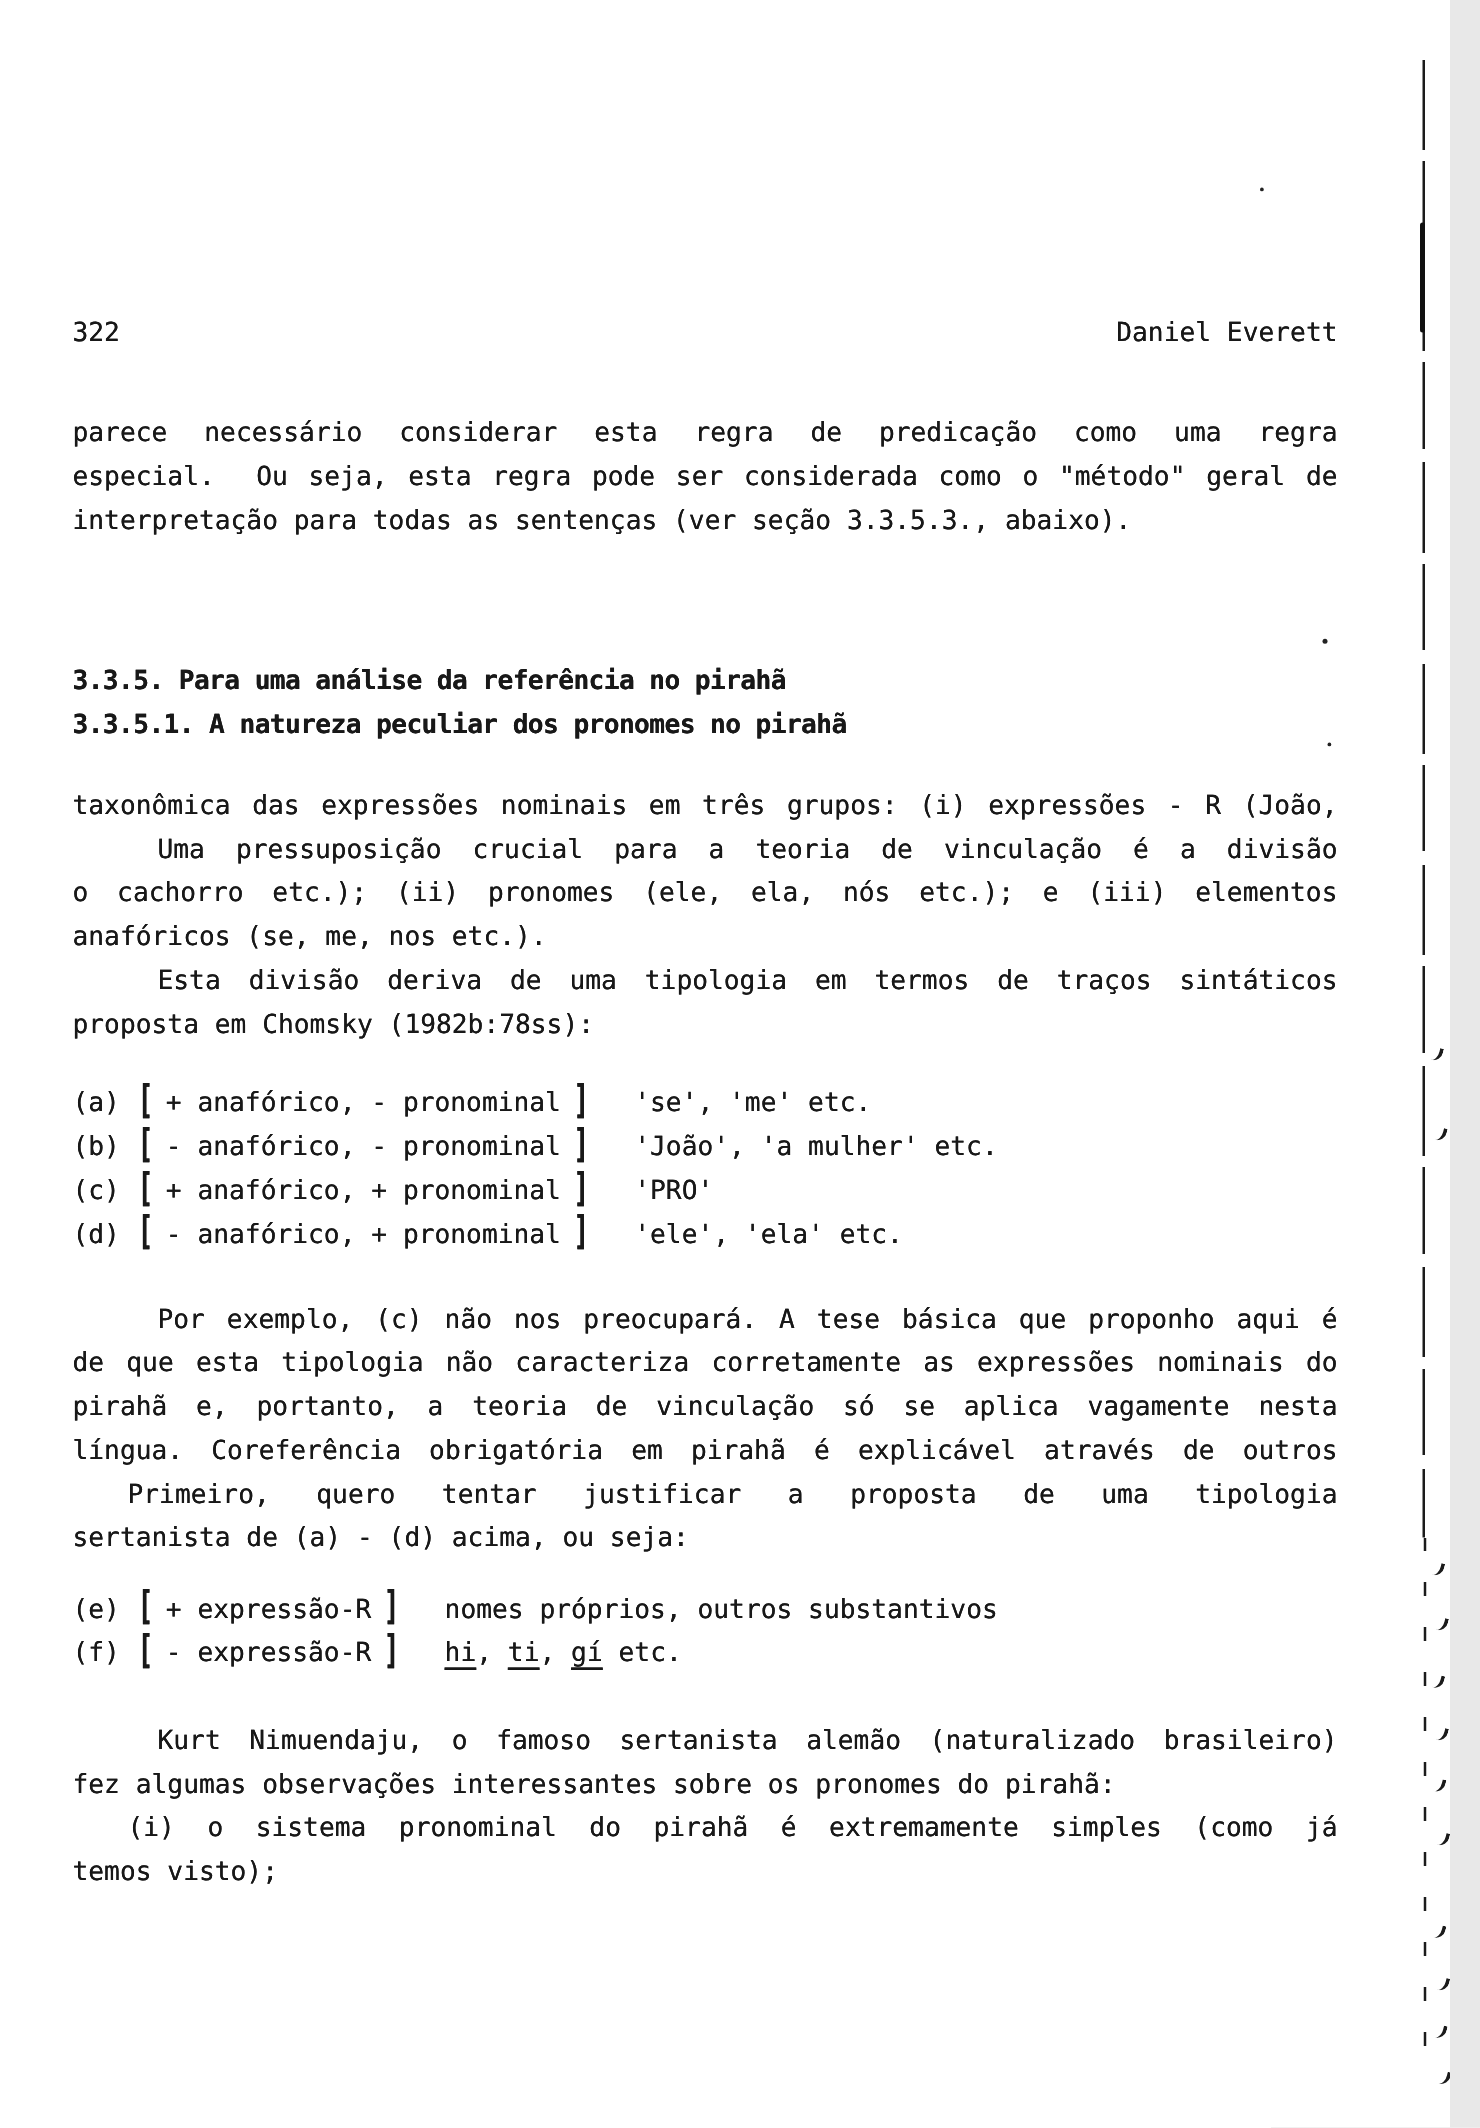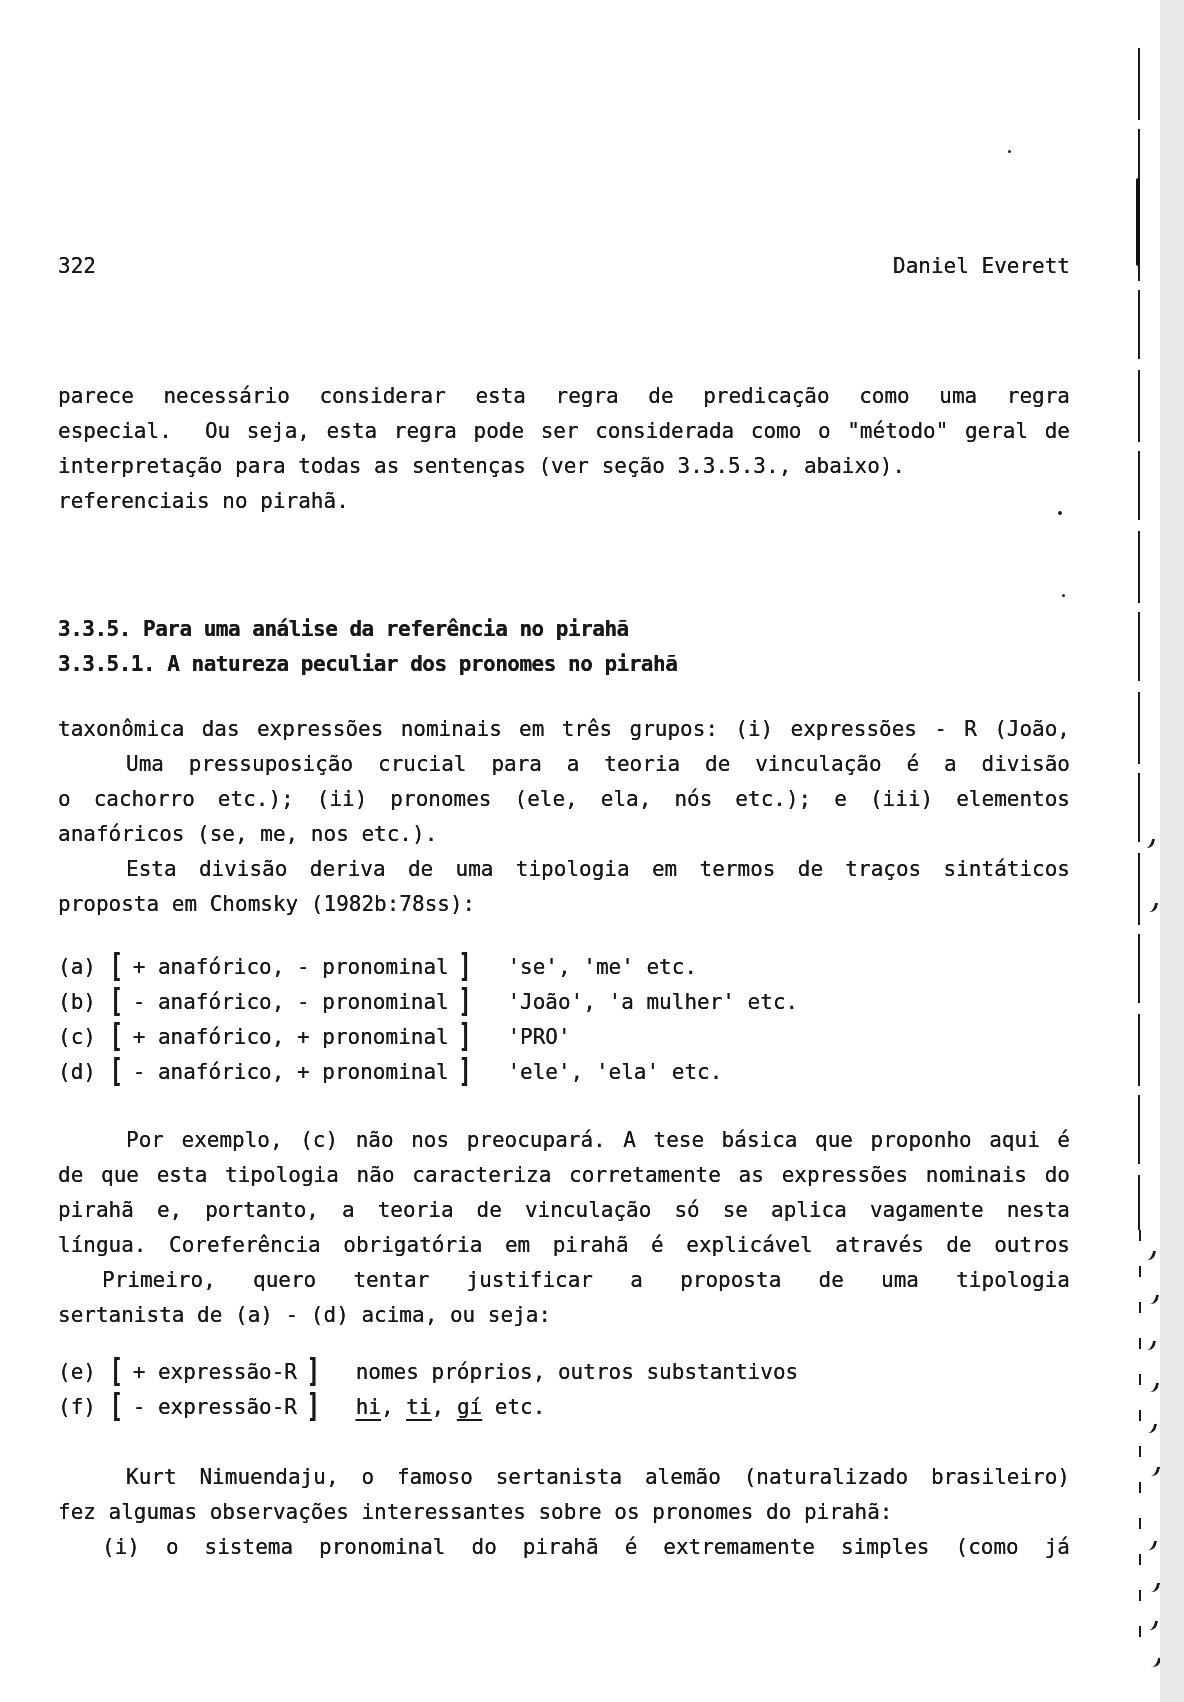--- a/index.html
+++ b/index.html
@@ -14,21 +14,21 @@
   }
   .text-col{position:absolute;left:58px;top:253px;width:1012px;}
   .header{display:flex;justify-content:space-between;font-size:21px;line-height:26px;}
   .line{font-size:21px;line-height:35px;white-space:pre-wrap;}
   .just{text-align:justify;text-align-last:justify;}
   .ind-sm{padding-left:26px;}
   .ind-md{padding-left:44px;}
   .ind-lg{padding-left:68px;}
   .block.heading .line{font-weight:bold;letter-spacing:-0.5px;}
   
-  [data-name="intro-continuation-paragraph"]{margin-top:100px;}
+  [data-name="intro-continuation-paragraph"]{margin-top:50px;}
   [data-name="section-headings"]{margin-top:93px;}
   [data-name="binding-theory-paragraph"]{margin-top:30px;}
   [data-name="chomsky-typology-list"]{margin-top:28px;}
   [data-name="thesis-paragraph"]{margin-top:33px;}
   [data-name="alternative-typology-list"]{margin-top:22px;}
   [data-name="nimuendaju-paragraph"]{margin-top:35px;}
   
   .fl-row{display:flex;align-items:baseline;font-size:21px;line-height:35px;white-space:pre;}
   .fl-label{width:52px;flex:0 0 52px;}
   .bk{display:inline-block;transform:scaleY(1.5);transform-origin:55% 60%;font-weight:bold;}
@@ -51,21 +51,20 @@
   <div class="text-col" data-name="text-column">
     <div class="header" data-name="page-header">
       <span data-name="page-number">322</span>
       <span data-name="running-head-author">Daniel Everett</span>
     </div>
     <div id="doc-blocks" data-name="document-body">
         <div class="block paragraph" data-name="intro-continuation-paragraph">
           <div class="line just" data-name="text-line">parece necessário considerar esta regra de predicação como uma regra</div>
           <div class="line just" data-name="text-line">especial.  Ou seja, esta regra pode ser considerada como o "método" geral de</div>
           <div class="line" data-name="text-line">interpretação para todas as sentenças (ver seção 3.3.5.3., abaixo).</div>
-          <div class="line" data-name="text-line">referenciais no pirahã.</div>
         </div>
         <div class="block heading" data-name="section-headings">
           <div class="line" data-name="heading-line">3.3.5. Para uma análise da referência no pirahã</div>
           <div class="line" data-name="heading-line">3.3.5.1. A natureza peculiar dos pronomes no pirahã</div>
         </div>
         <div class="block paragraph" data-name="binding-theory-paragraph">
           <div class="line just" data-name="text-line">taxonômica das expressões nominais em três grupos: (i) expressões - R (João,</div>
           <div class="line just ind-lg" data-name="text-line">Uma pressuposição crucial para a teoria de vinculação é a divisão</div>
           <div class="line just" data-name="text-line">o cachorro etc.); (ii) pronomes (ele, ela, nós etc.); e (iii) elementos</div>
           <div class="line" data-name="text-line">anafóricos (se, me, nos etc.).</div>
@@ -87,20 +86,21 @@
           <div class="line" data-name="text-line">sertanista de (a) - (d) acima, ou seja:</div>
         </div>
         <div class="block feature-list" data-name="alternative-typology-list">
           <div class="fl-row" data-name="feature-list-item"><span class="fl-label" data-name="list-item-label">(e)</span><span class="bk" data-name="left-bracket-symbol">[</span><span class="fl-feat" data-name="feature-specification">+ expressão-R</span><span class="bk" data-name="right-bracket-symbol">]</span><span class="fl-ex" data-name="example-expressions"><span class="seg" data-name="example-segment">nomes próprios, outros substantivos</span></span></div>
           <div class="fl-row" data-name="feature-list-item"><span class="fl-label" data-name="list-item-label">(f)</span><span class="bk" data-name="left-bracket-symbol">[</span><span class="fl-feat" data-name="feature-specification">- expressão-R</span><span class="bk" data-name="right-bracket-symbol">]</span><span class="fl-ex" data-name="example-expressions"><span class="seg u" data-name="example-segment">hi</span><span class="seg" data-name="example-segment">, </span><span class="seg u" data-name="example-segment">ti</span><span class="seg" data-name="example-segment">, </span><span class="seg u" data-name="example-segment">gí</span><span class="seg" data-name="example-segment"> etc.</span></span></div>
         </div>
         <div class="block paragraph" data-name="nimuendaju-paragraph">
           <div class="line just ind-lg" data-name="text-line">Kurt Nimuendaju, o famoso sertanista alemão (naturalizado brasileiro)</div>
           <div class="line" data-name="text-line">fez algumas observações interessantes sobre os pronomes do pirahã:</div>
           <div class="line just ind-md" data-name="text-line">(i) o sistema pronominal do pirahã é extremamente simples (como já</div>
+          <div class="line" data-name="text-line">temos visto);</div>
         </div>
       </div>
   </div>
 
   <div class="bind-line" data-name="scan-binding-line"></div>
   <div class="bind-line-lower" data-name="scan-binding-line-lower"></div>
   <div class="bind-thick" data-name="scan-binding-line-blob"></div>
   <div class="mark" style="left:1146px;top:838px;" data-name="scan-artifact-mark"></div>
   <div class="mark" style="left:1149px;top:902px;" data-name="scan-artifact-mark"></div>
   <div class="mark" style="left:1147px;top:1250px;" data-name="scan-artifact-mark"></div>

